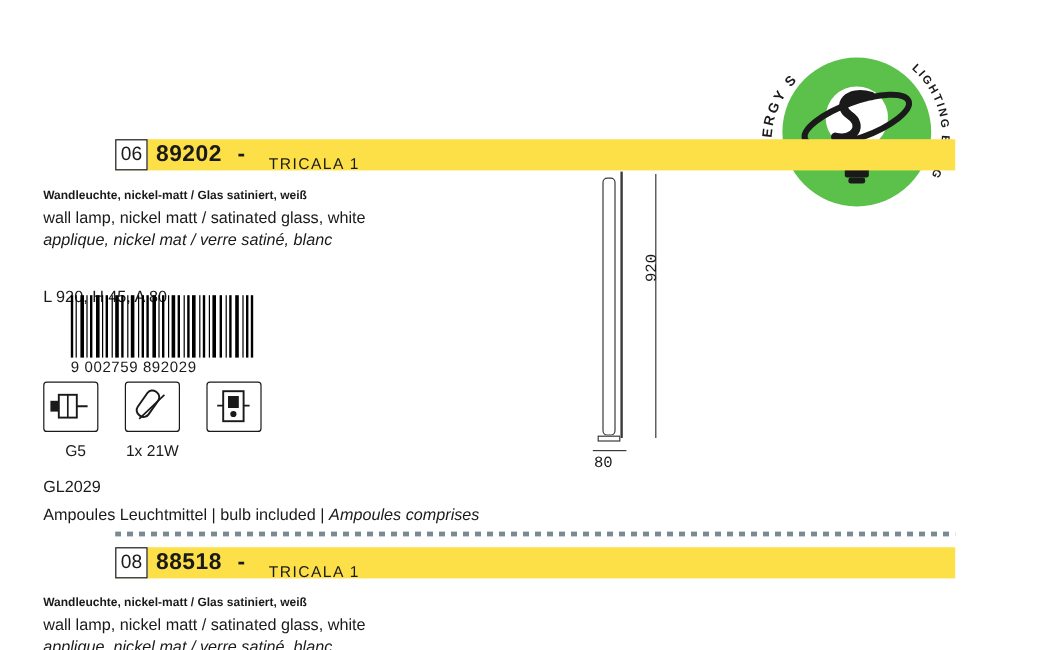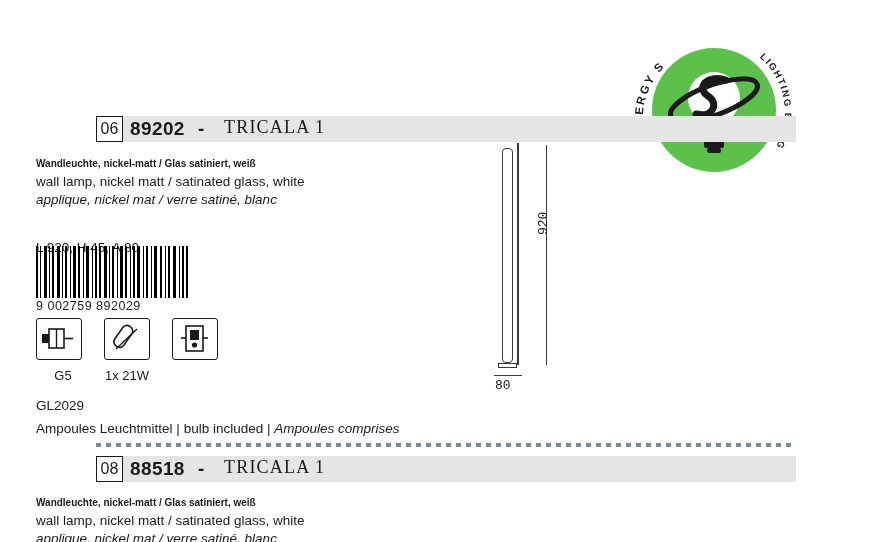--- a/index.html
+++ b/index.html
@@ -52,21 +52,21 @@
 
   
   .item {
     position: absolute;
     left: 96px;
     width: 700px;
   }
   .item-header {
     position: relative;
     height: 26px;
-    background: #e5e5e5;
+    background: #fde047;
   }
   .item-num {
     position: absolute;
     left: 0;
     top: 0;
     width: 27px;
     height: 26px;
     box-sizing: border-box;
     border: 1.4px solid #1a1a1a;
     background: #ffffff;
@@ -86,24 +86,23 @@
   .item-dash {
     position: absolute;
     left: 102px;
     top: 2px;
     font-size: 19px;
     font-weight: bold;
   }
   .item-name {
     position: absolute;
     left: 128px;
-    top: 1px;
-    font-size: 18px;
+    top: 13px;
+    font-size: 13px;
     letter-spacing: 1.2px;
-    font-family: Liberation Serif, serif;
   }
 
   .desc {
     position: absolute;
     left: 36px;
   }
   .desc-de {
     font-size: 10px;
     font-weight: bold;
     white-space: nowrap;
@@ -316,21 +315,21 @@
 </div>
 
 <div class="desc" style="top:155px;">
   <div class="desc-de">Wandleuchte, nickel-matt / Glas satiniert, weiß</div>
   <div class="desc-en">wall lamp, nickel matt / satinated glass, white</div>
   <div class="desc-fr">applique, nickel mat / verre satiné, blanc</div>
 </div>
 
 <div class="dims" style="top:216px;">L 920, H 45, A 80</div>
 
-<div class="barcode" style="top:246px;">
+<div class="barcode" style="top:246px;margin-left:23px;">
   <div class="barcode-bars">
     <i style="left:0px;width:2px"></i>
     <i style="left:4px;width:1px"></i>
     <i style="left:8px;width:3px"></i>
     <i style="left:13px;width:1px"></i>
     <i style="left:16px;width:2px"></i>
     <i style="left:21px;width:3px"></i>
     <i style="left:26px;width:1px"></i>
     <i style="left:29px;width:2px"></i>
     <i style="left:34px;width:1px"></i>

